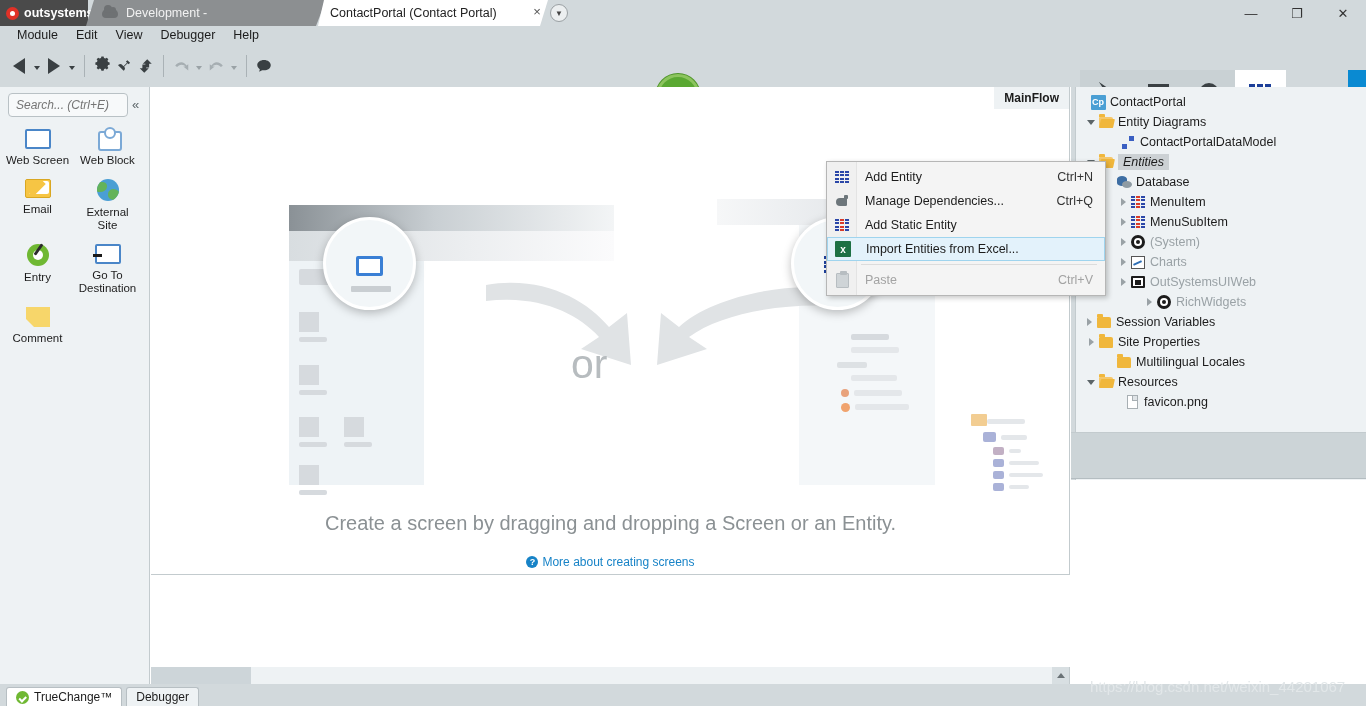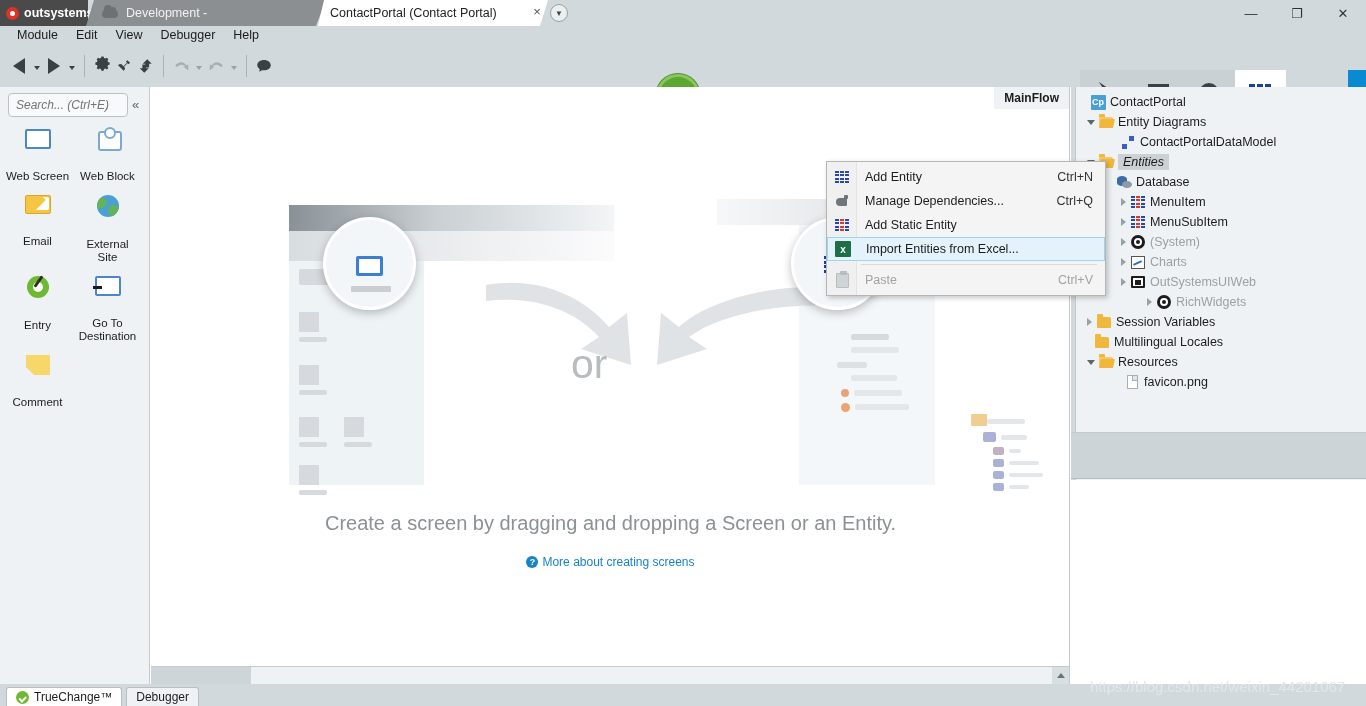--- a/index.html
+++ b/index.html
@@ -176,21 +176,21 @@
     position:absolute;left:132px;top:10px;font-size:13px;color:#5c6568;cursor:pointer;
   }
   .tbx{
     position:absolute;left:0;top:36px;width:149px;
     display:flex;flex-wrap:wrap;
   }
   .tbx-item{
     width:65px;margin:6px 0 6px 5px;display:flex;flex-direction:column;
     align-items:center;gap:5px;cursor:pointer;text-align:center;
   }
-  .tbx-item .lab{ font-size:11.5px;color:#1c1c1c;line-height:13px;margin-top:16px; }
+  .tbx-item .lab{ font-size:11.5px;color:#1c1c1c;line-height:13px; }
   .ico-webscreen{ width:26px;height:20px;border:2.5px solid #4a86c8;background:#fff;border-radius:2px; }
   .ico-webblock{
     width:26px;height:20px;position:relative;
   }
   .ico-webblock:before{
     content:""; position:absolute; left:3px; top:2px; width:20px;height:16px;
     background:#fff;border:2px solid #7ba9d6;border-radius:3px;
   }
   .ico-webblock:after{
     content:""; position:absolute; left:9px; top:-2px; width:8px;height:8px;
@@ -238,21 +238,21 @@
   .ico-comment{
     width:24px;height:20px;background:#f7d66a;position:relative;
   }
   .ico-comment:after{
     content:"";position:absolute;left:0;bottom:0;width:0;height:0;
     border-left:8px solid #eef2f4;border-top:8px solid transparent;
   }
 
   
   .canvas{
-    position:absolute;left:151px;top:87px;width:919px;height:580px;
+    position:absolute;left:151px;top:87px;width:919px;height:488px;
     background:#ffffff;border-right:1px solid #c3cbce;border-bottom:1px solid #c3cbce;
     overflow:hidden;
   }
   .flowtab{
     position:absolute;right:0px;top:0px;height:22px;padding:0 10px;
     background:#eef2f4;display:flex;align-items:center;
     font-size:12px;font-weight:bold;color:#1c1c1c;cursor:pointer;
   }
   .placeholder{ position:absolute;left:0;top:0;width:919px;height:580px; }
 
@@ -836,22 +836,31 @@
       <div class="trow" style="padding-left:12px">
         <span class="tw">
             <i class="right"></i>
           </span>
         <span class="ti">
             <span class="f-folder"></span>
           </span>
         <span class="tl">Session Variables</span>
       </div>
 
-
-      <div class="trow" style="padding-left:10px">
+      <div class="trow" style="padding-left:14px">
+        <span class="tw">
+            <i class="right"></i>
+          </span>
+        <span class="ti">
+            <span class="f-folder"></span>
+          </span>
+        <span class="tl">Site Properties</span>
+      </div>
+
+      <div class="trow" style="padding-left:32px">
         <span class="tw"></span>
         <span class="ti">
             <span class="f-folder"></span>
           </span>
         <span class="tl">Multilingual Locales</span>
       </div>
 
       <div class="trow" style="padding-left:14px">
         <span class="tw">
             <i class="down"></i>

